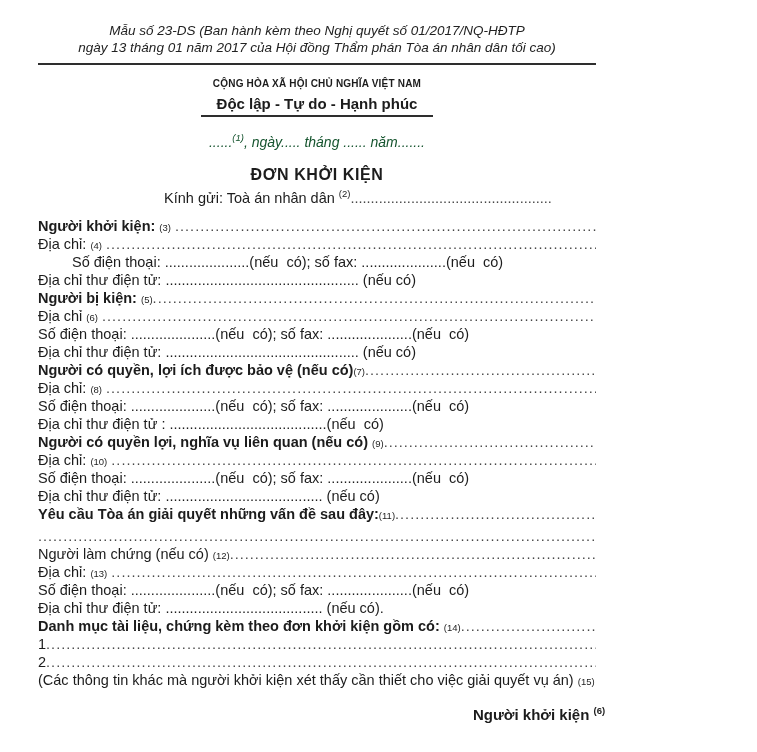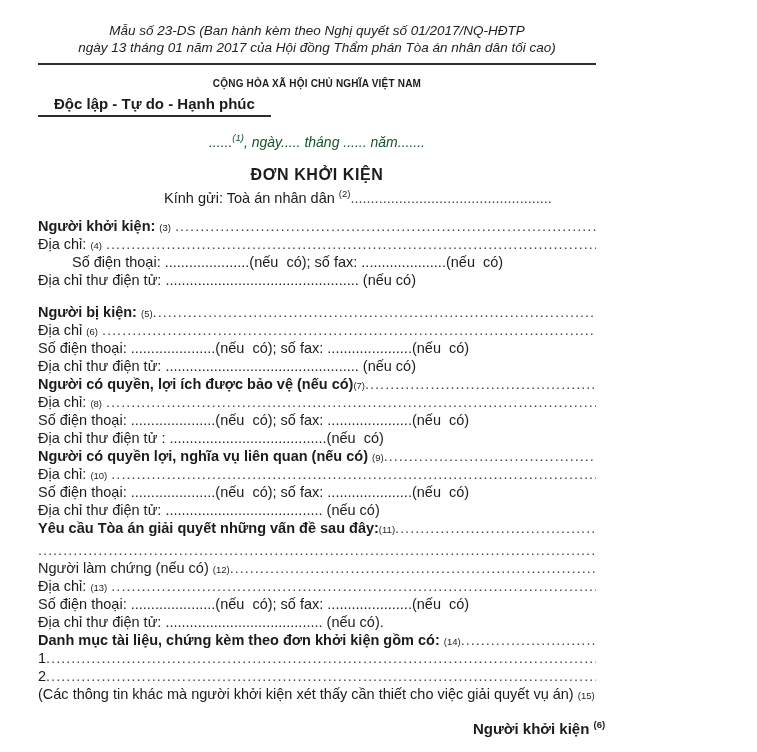--- a/index.html
+++ b/index.html
@@ -31,20 +31,21 @@
     margin: 7px 0 10px 0;
   }
   .nat-title {
     text-align: center;
     font-weight: bold;
     font-size: 10px;
     line-height: 18px;
     letter-spacing: 0.2px;
   }
   .nat-motto {
+    text-align: center;
     font-weight: bold;
     font-size: 15px;
     line-height: 18px;
     margin-top: 2px;
   }
   .nat-motto span {
     display: inline-block;
     border-bottom: 2px solid #2e2e2e;
     padding: 0 16px 2px 16px;
   }
@@ -88,21 +89,21 @@
     letter-spacing: 1px;
   }
   .dots { color: #474747; }
   .b { font-weight: bold; }
   sup {
     font-size: 9.5px;
     line-height: 0;
     vertical-align: super;
   }
   .indent { padding-left: 34px; }
-  .gap-top { margin-top: 14px; }
+  .gap-top { }
   .gap-top-sm { margin-top: 4px; }
   .signature {
     margin-top: 16px;
     font-size: 15px;
     line-height: 19px;
   }
   .signature .sig-inner {
     display: inline-block;
     margin-left: 435px;
     font-weight: bold;

